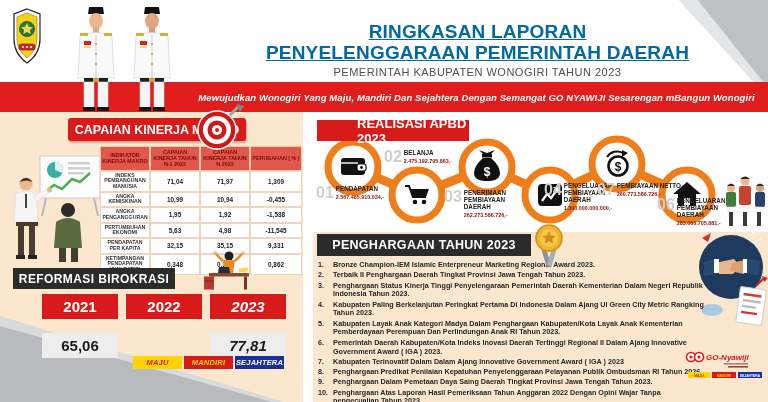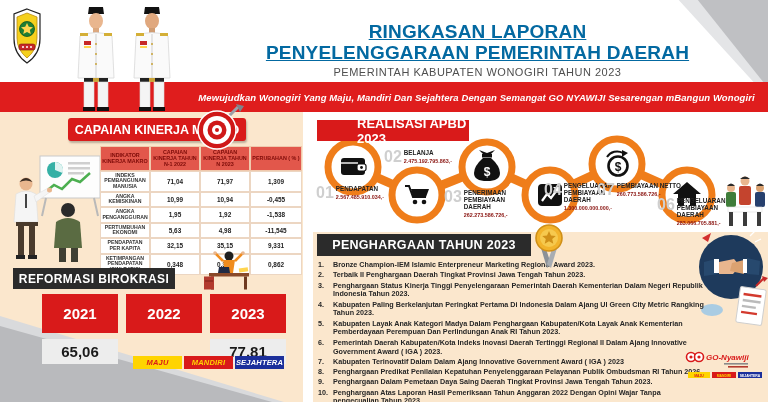--- a/index.html
+++ b/index.html
@@ -40,25 +40,25 @@
   .td.ind { font-size:5.2px; color:#333; }
 
   .present-illu { left:10px; top:154px; width:94px; height:110px; }
 
   .reform-bar { left:13px; top:268px; width:162px; height:21px; background:#2b2b2b; color:#fff;
                 font-weight:bold; font-size:12px; display:flex; align-items:center; justify-content:center;
                 letter-spacing:.4px; z-index:2;}
   .desk-illu { left:202px; top:248px; width:52px; height:44px; z-index:2;}
 
   .year-col { width:76px; z-index:2; }
-  .year-head { height:39px; background:#d91a1a; color:#fff; font-weight:bold; font-size:15px;
+  .year-head { height:25px; background:#d91a1a; color:#fff; font-weight:bold; font-size:15px;
                display:flex; align-items:center; justify-content:center; }
-  .year-val  { height:25px; margin-top:6px; background:#ededed; color:#1a1a1a; font-weight:bold;
+  .year-val  { height:25px; margin-top:14px; background:#ededed; color:#1a1a1a; font-weight:bold;
                font-size:15px; display:flex; align-items:center; justify-content:center; }
-  .yc1 { left:42px; top:294px; } .yc2 { left:126px; top:294px; } .yc3 { left:210px; top:294px; }
+  .yc1 { left:42px; top:294px; } .yc2 { left:126px; top:294px; } .yc3 { left:210px; top:294px;font-style:italic; }
 
   .chips { left:133px; top:356px; display:flex; gap:2px; z-index:3; }
   .chip { width:49px; height:13px; font-size:7.5px; font-weight:bold; font-style:italic;
           display:flex; align-items:center; justify-content:center; letter-spacing:.2px;}
   .chip-maju { background:#ffd400; color:#d91a1a; }
   .chip-mandiri { background:#d91a1a; color:#ffd400; }
   .chip-sejahtera { background:#1b2f9b; color:#fff; }
 
   .gray-bl2 { left:0; top:316px; width:284px; height:86px; background:#d9dadc;
               clip-path:polygon(0 0,100% 100%,0 100%); }

